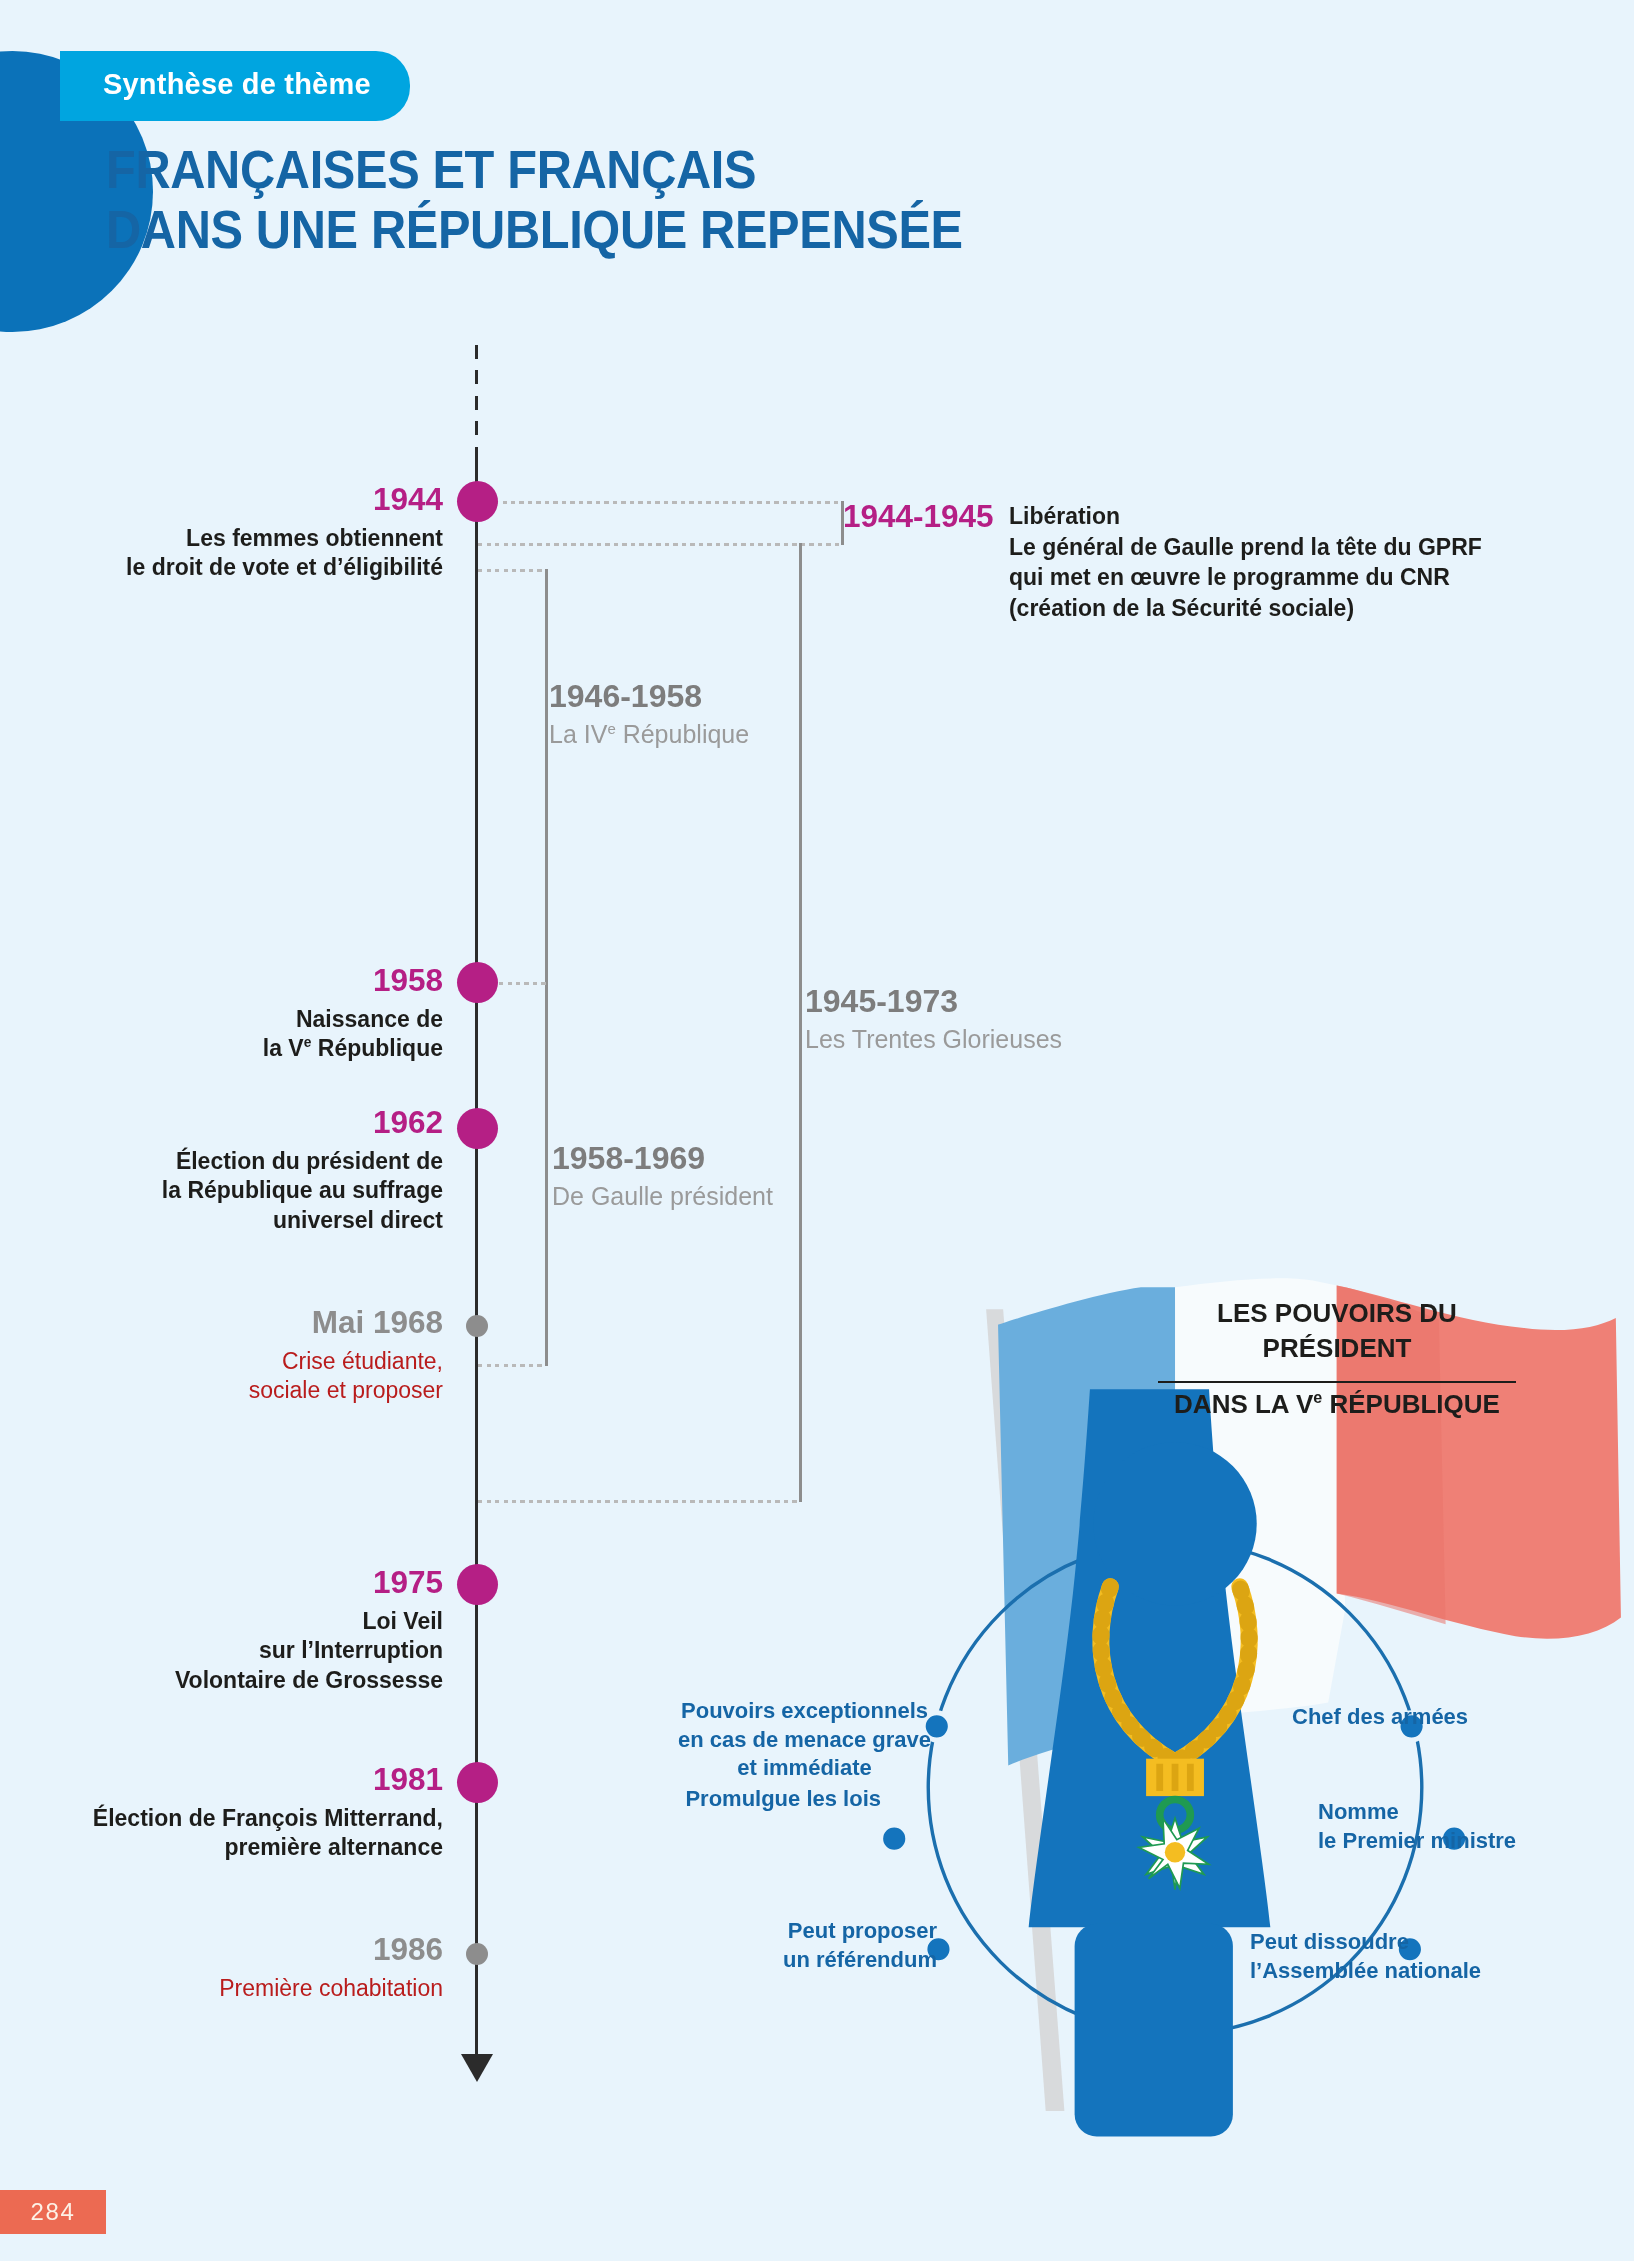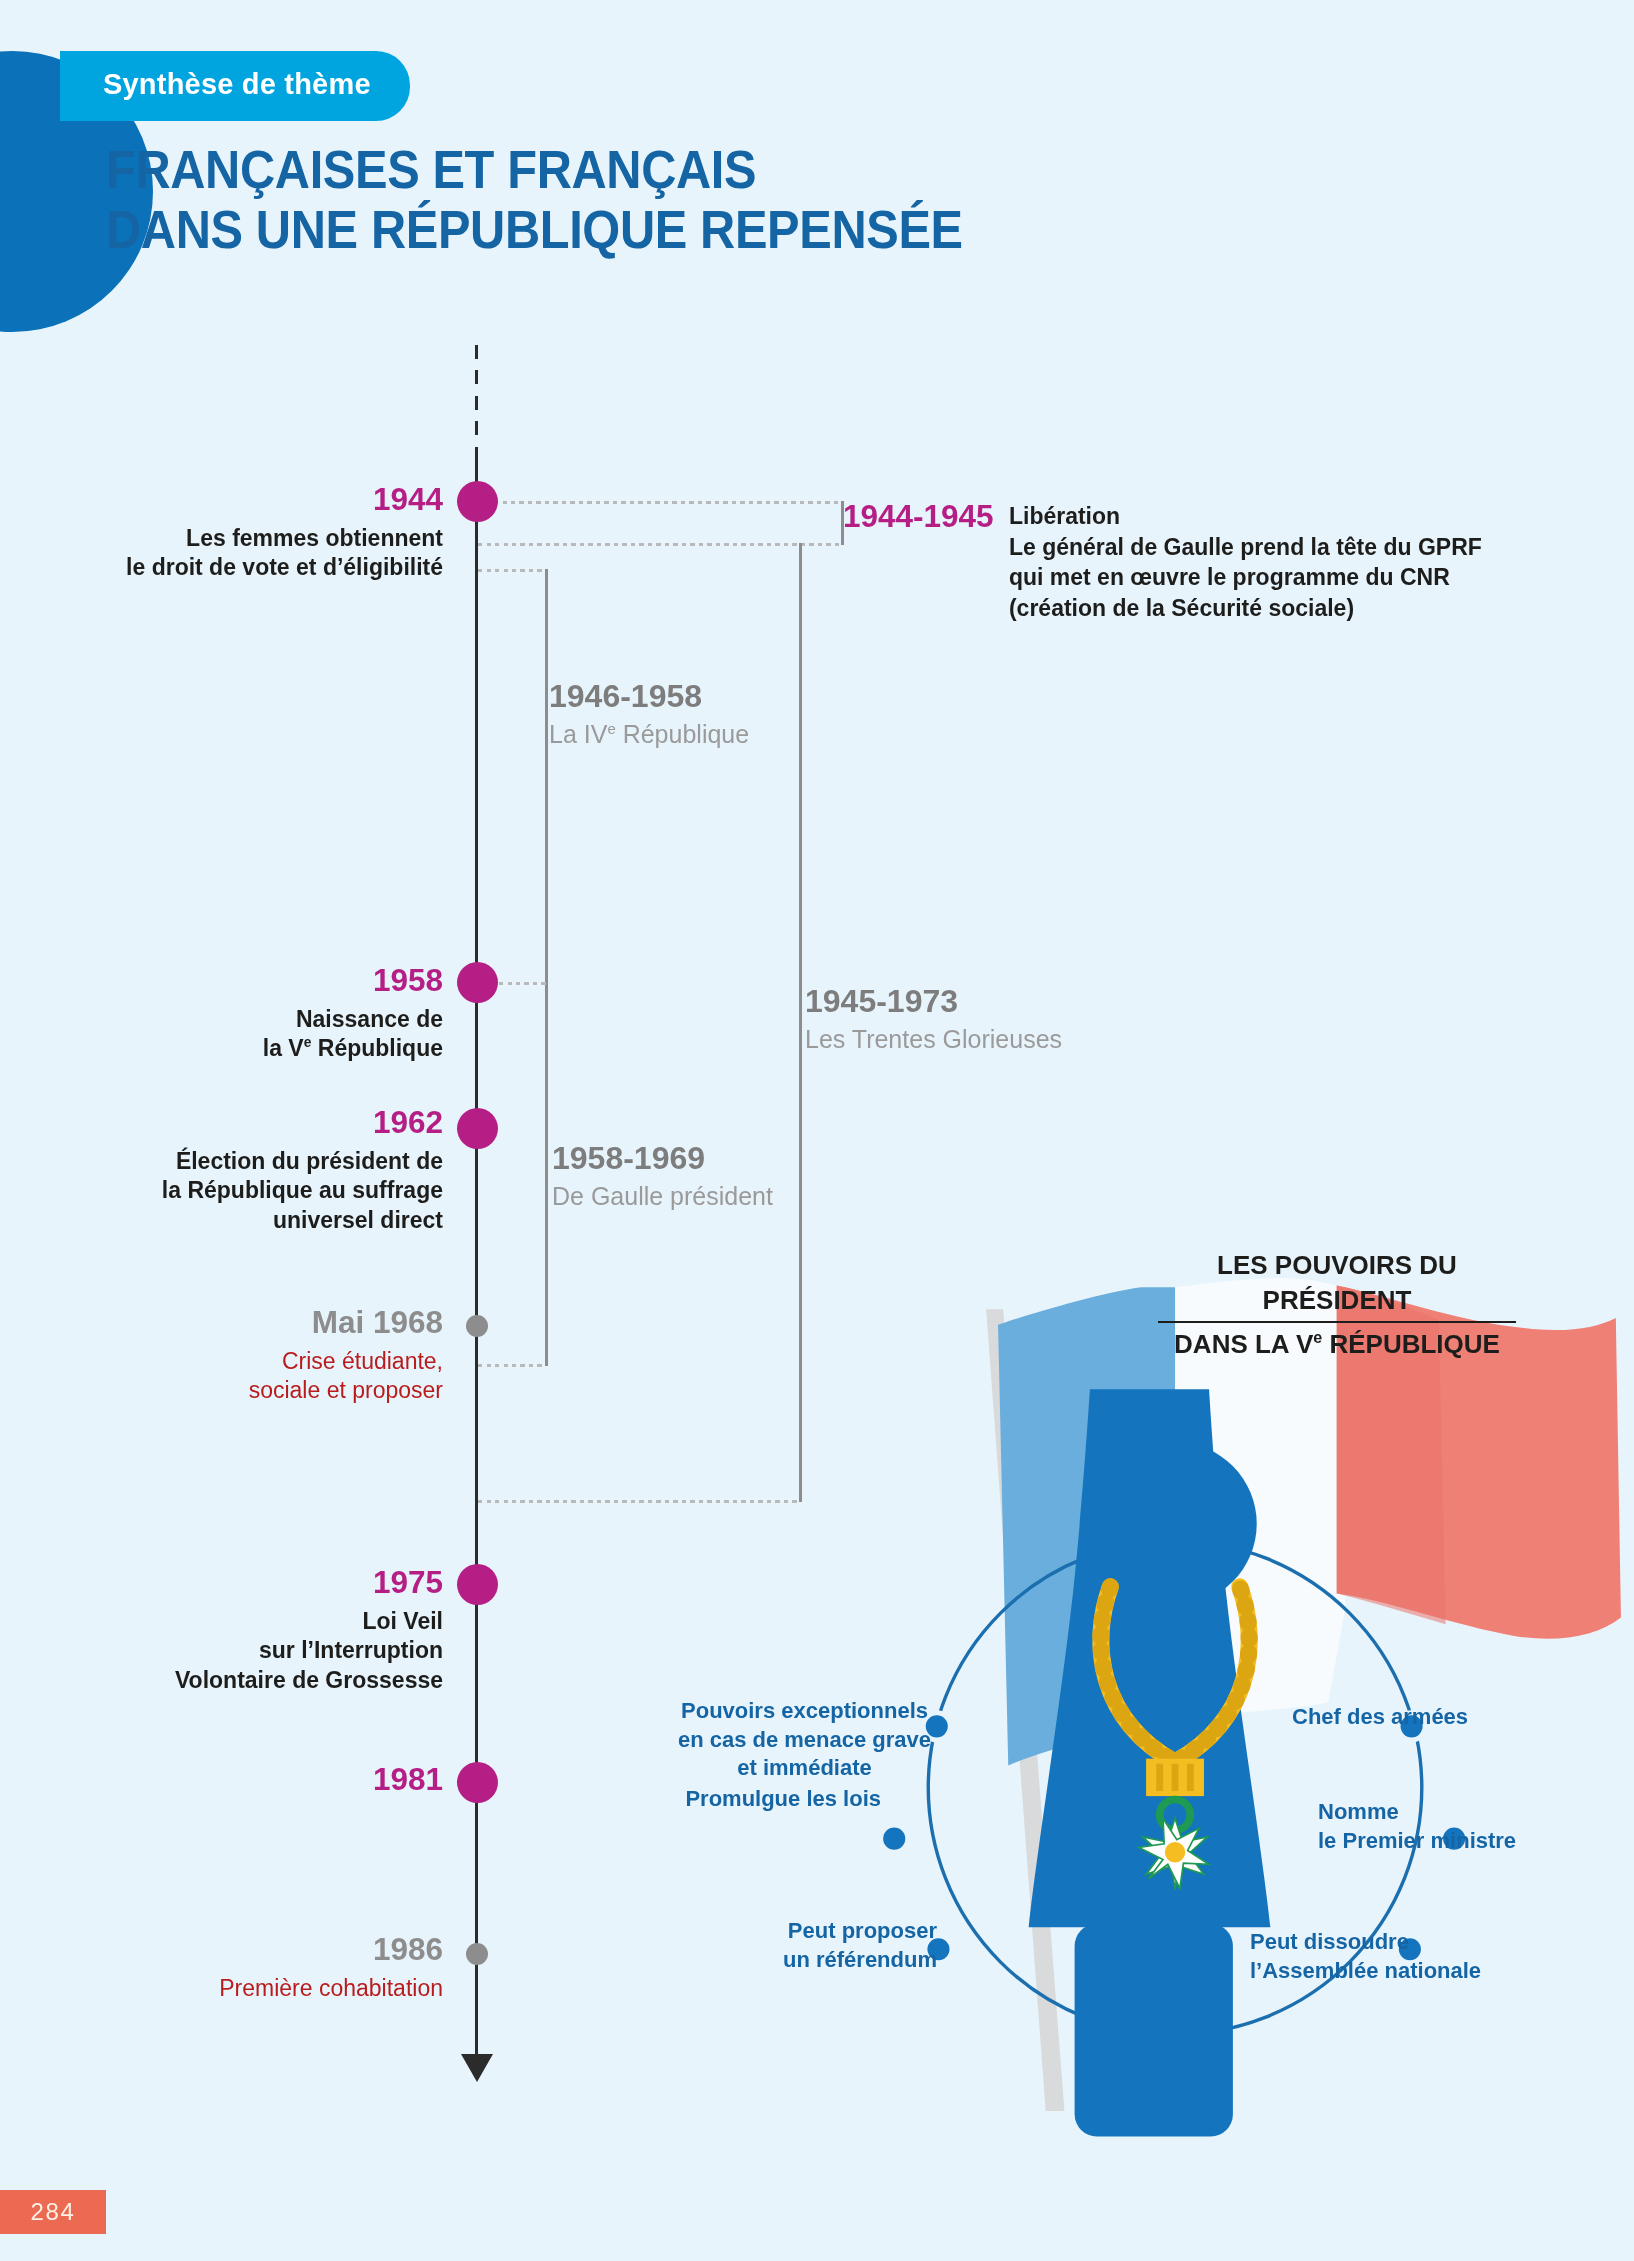--- a/index.html
+++ b/index.html
@@ -87,21 +87,21 @@
   .conn{position:absolute;}
   .conn.h{height:2.6px;background:repeating-linear-gradient(to right,#b9b9b9 0 4.3px,transparent 4.3px 8.5px);}
   .brk{position:absolute;width:2.6px;background:#8d8d8d;}
 
   
   .pp-title{
     position:absolute;left:1158px;top:1248px;width:358px;text-align:center;
     font-family:"Liberation Sans Narrow","Liberation Sans",sans-serif;
     color:#1d1d1b;font-weight:bold;font-size:26px;line-height:1.35;
   }
-  .pp-title .l1{border-bottom:2.6px solid #1d1d1b;padding-bottom:3px;display:block;}
+  .pp-title .l1{border-bottom:2.6px solid #1d1d1b;padding-bottom:15px;display:block;margin-top:48px;}
   .pp-title .l2{display:block;padding-top:4.3px;}
   .pp-title sup{font-size:.62em;vertical-align:super;}
 
   .plabel{
     position:absolute;
     font-family:"Liberation Sans Narrow","Liberation Sans",sans-serif;
     font-size:22px;font-weight:bold;color:#1565a5;line-height:1.3;white-space:nowrap;
   }
 
   
@@ -214,20 +214,24 @@
     <div class="desc dark">
       <div>Loi Veil</div>
       <div>sur l’Interruption</div>
       <div>Volontaire de Grossesse</div>
     </div>
   </div>
 
   <div class="dot big" style="left:477px;top:1782px;"></div>
   <div class="ev" style="left:51px;top:1764px;width:392px;">
     <div class="yr pink">1981</div>
+    <div class="desc dark">
+      <div>Élection de François Mitterrand,</div>
+      <div>première alternance</div>
+    </div>
   </div>
 
   <div class="dot small" style="left:477px;top:1954px;"></div>
   <div class="ev" style="left:85px;top:1934px;width:358px;">
     <div class="yr grey">1986</div>
     <div class="desc grey">
       <div>Première cohabitation</div>
     </div>
   </div>
 

